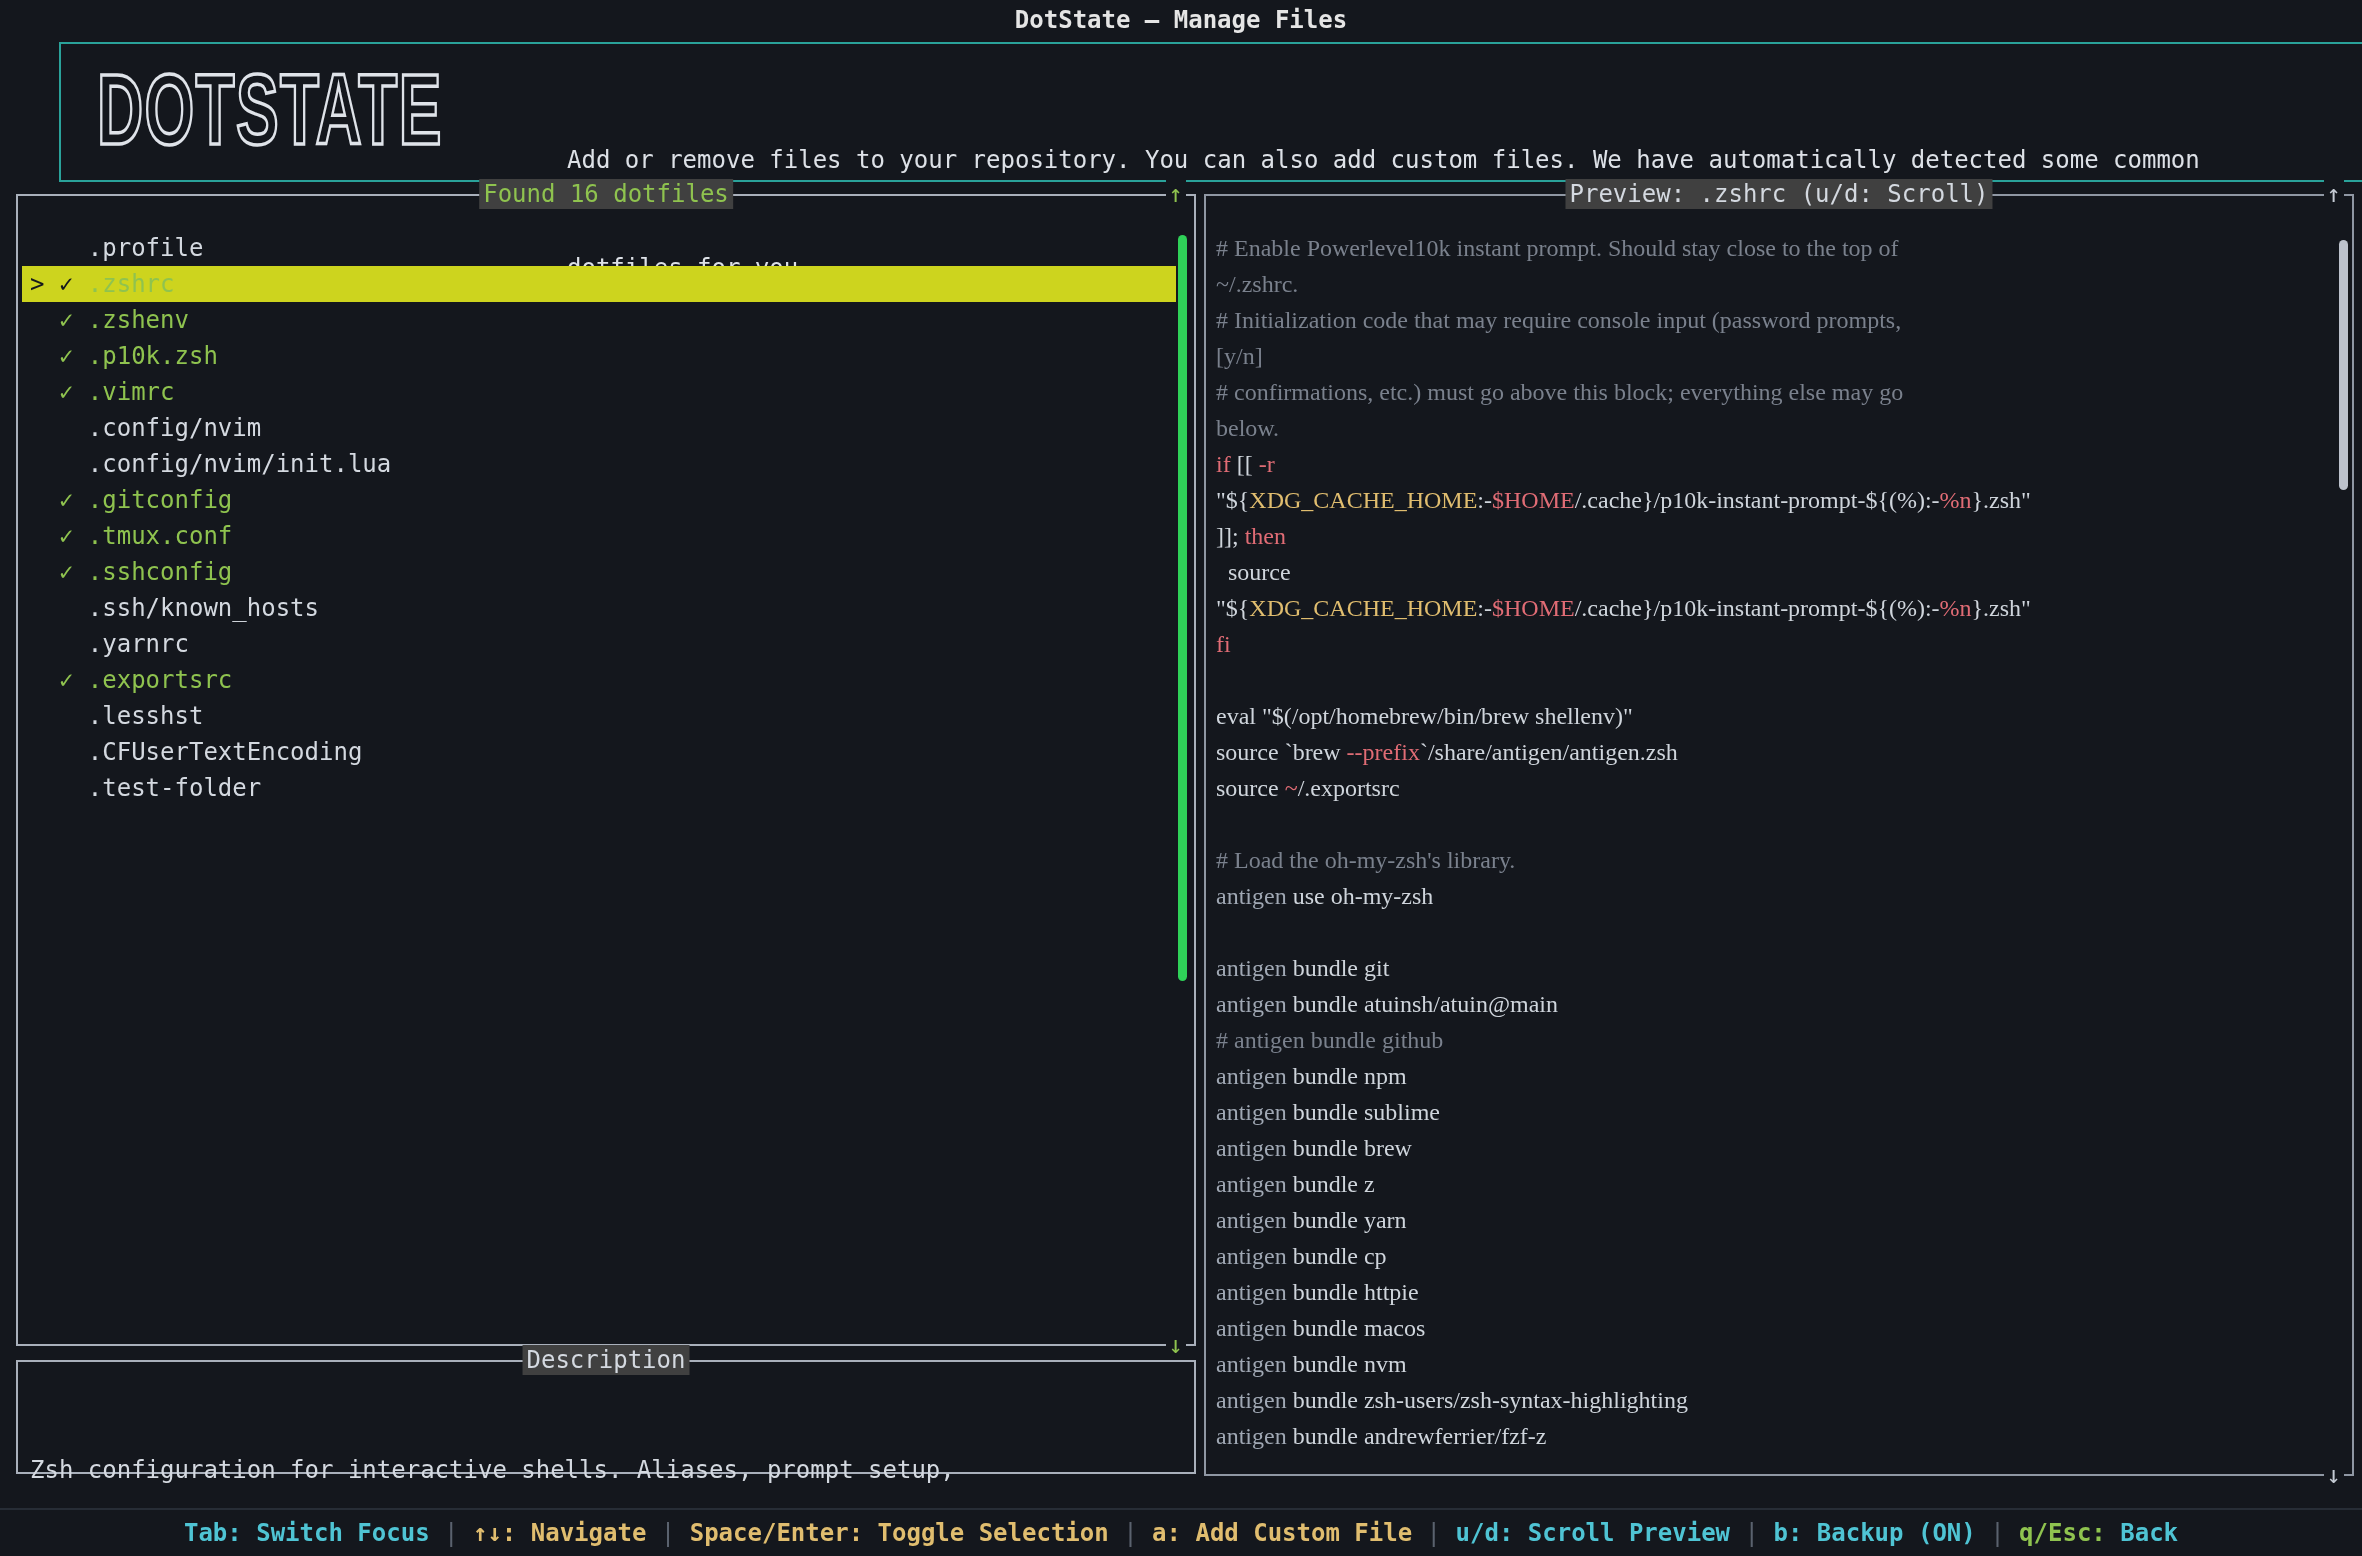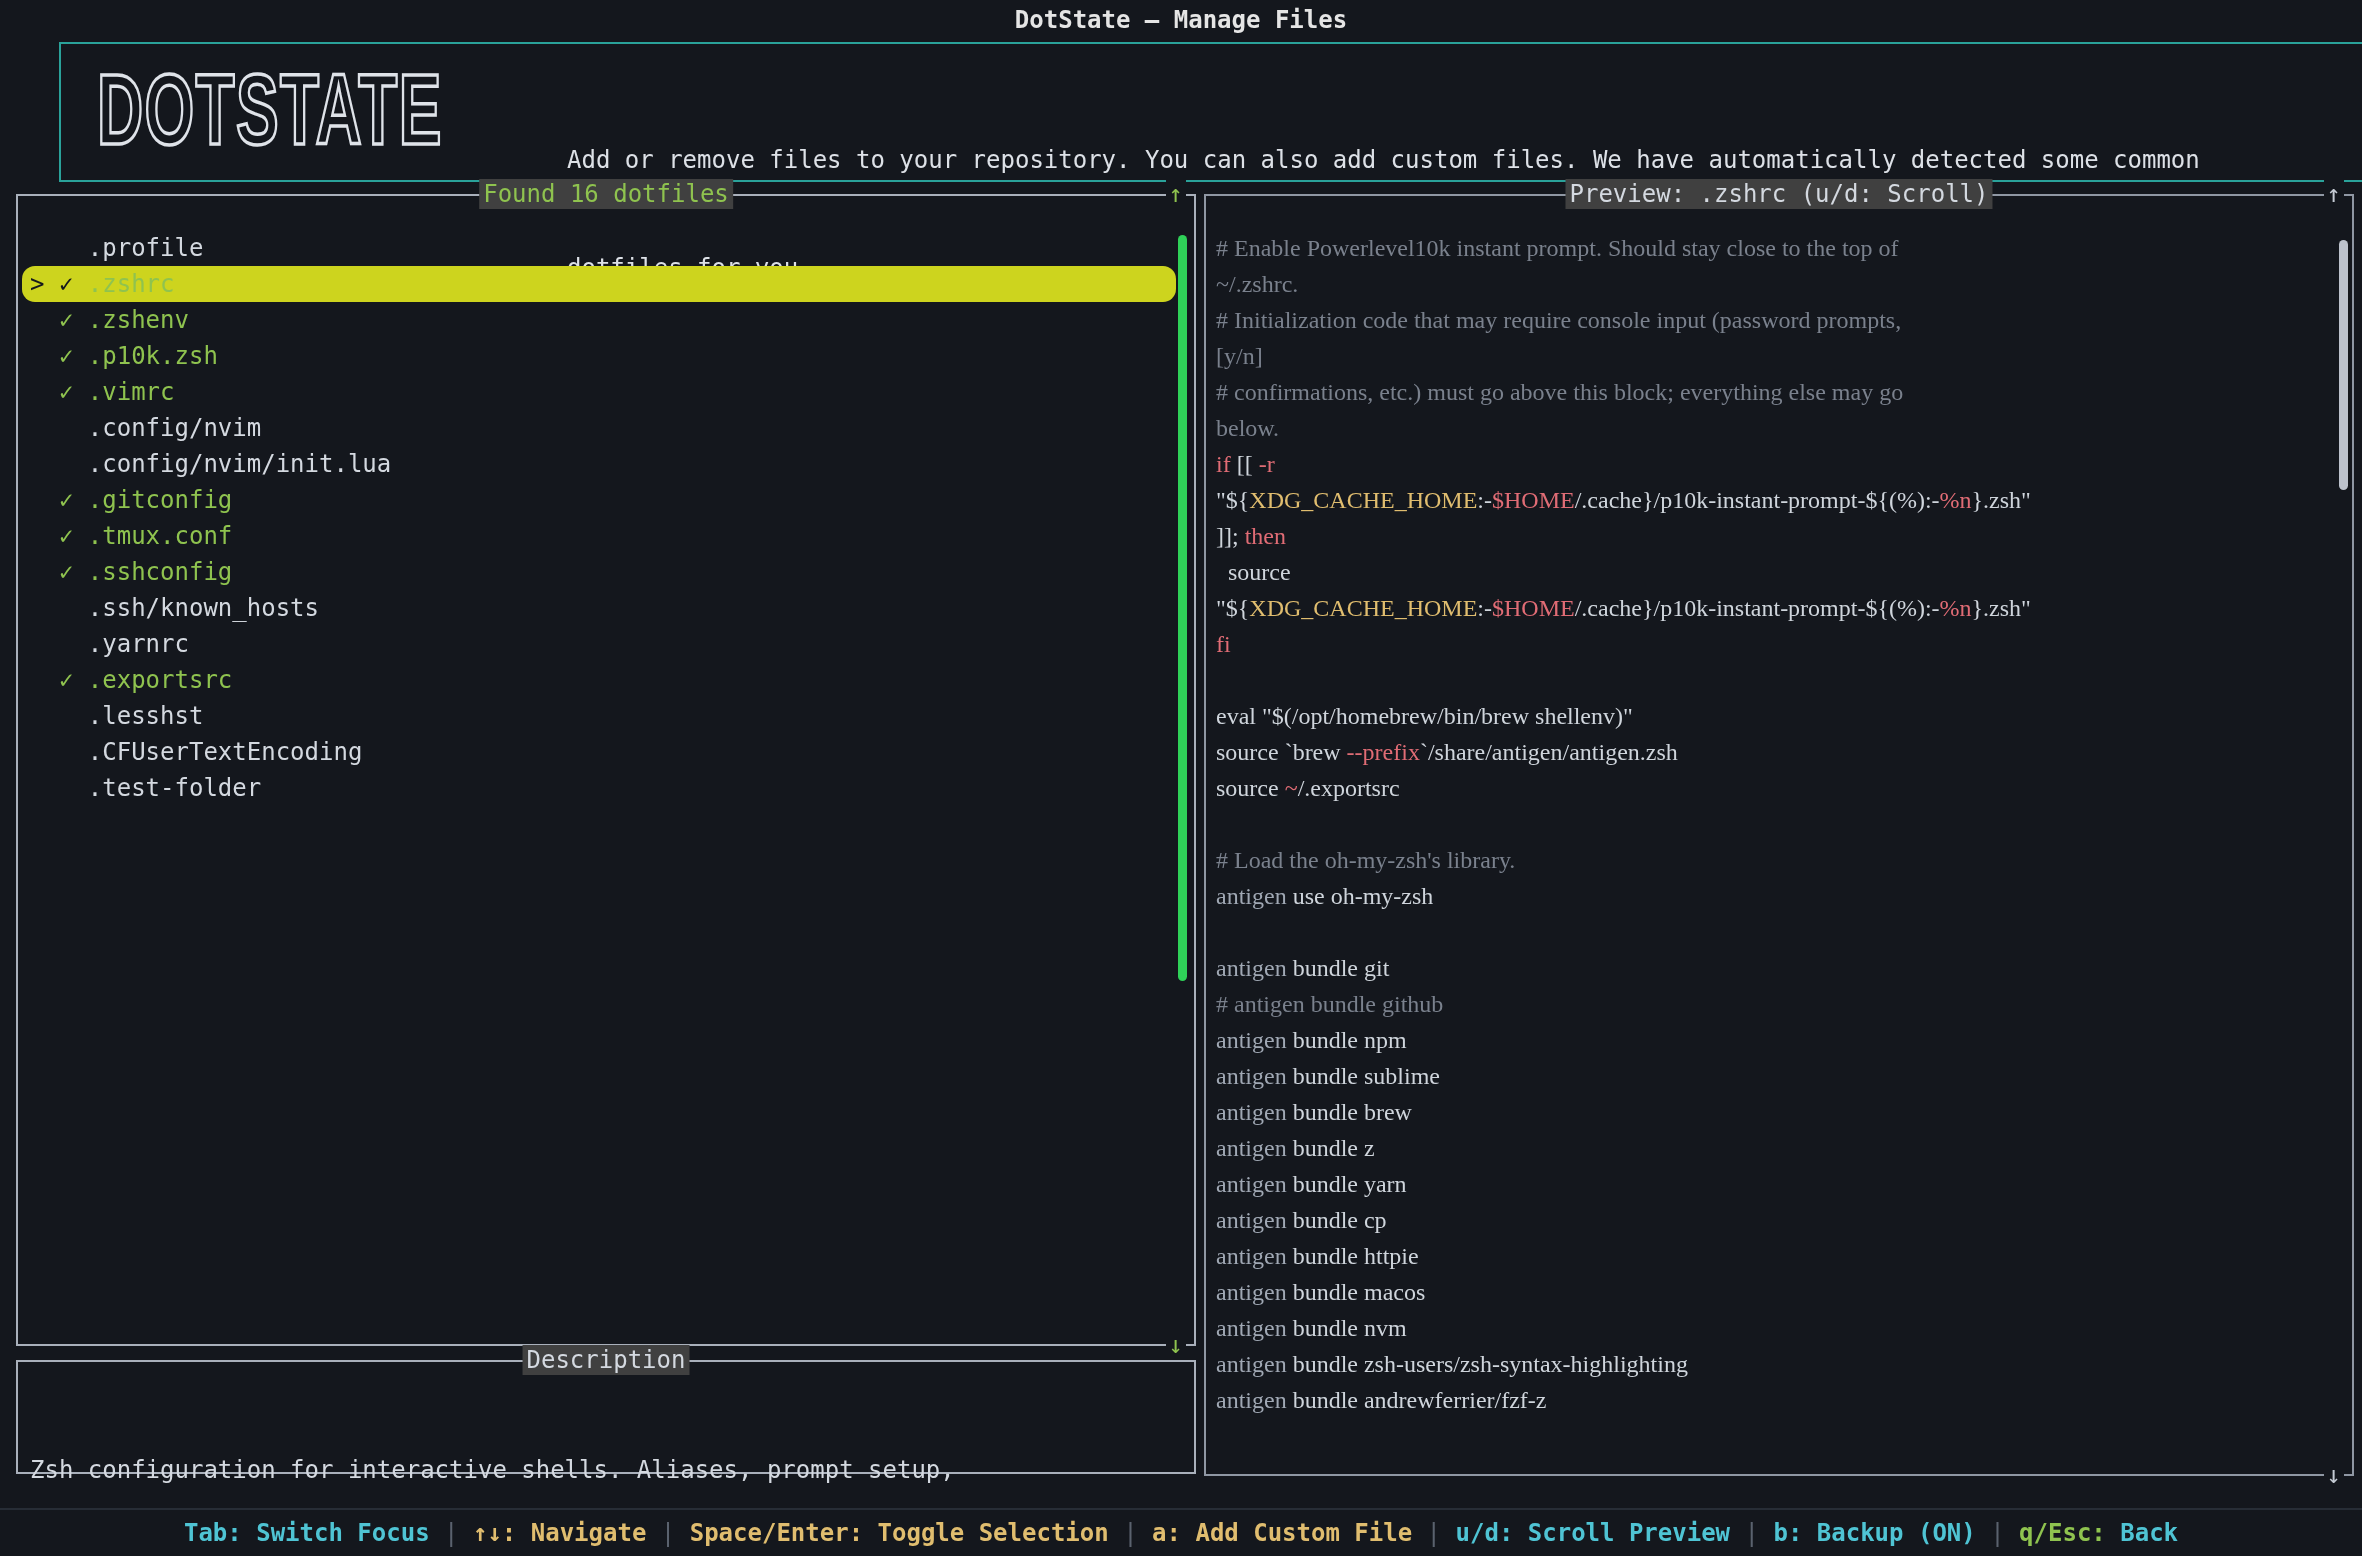--- a/index.html
+++ b/index.html
@@ -24,21 +24,21 @@
   .gray-ind{color:#c5cbd4;}
   .scroll-ind{position:absolute;background:#14171d;line-height:30px;padding:0 3px;}
   .scroll-ind.up{top:-17px;right:8px;}
   .scroll-ind.down{bottom:-16px;right:8px;}
 
   .list-panel{left:16px;top:194px;width:1176px;height:1148px;}
   .list{position:absolute;left:4px;top:34px;right:18px;}
   .row{height:36px;line-height:36px;white-space:pre;padding-left:8px;color:#d4d9e0;}
   .row .check{color:#8fc34f;}
   .row.checked .fname{color:#8fc34f;}
-  .row.selected{background:#cdd41e;border-radius:13px;}
+  .row.selected{background:#cdd41e;}
   .row.selected span{color:#15181d;}
   .vscroll{position:absolute;width:9px;border-radius:5px;}
   .list-scrollbar{right:7px;top:39px;height:746px;background:#2fd158;}
 
   .desc-panel{left:16px;top:1360px;width:1176px;height:110px;}
   .desc-text{position:absolute;left:12px;top:18px;line-height:36px;white-space:pre;}
 
   .preview-panel{left:1204px;top:194px;width:1146px;height:1278px;border-color:#8f97a3;}
   .preview-content{position:absolute;left:10px;top:34px;right:22px;bottom:4px;overflow:hidden;font-family:Liberation Serif, serif;}
   .pline{height:36px;line-height:36px;white-space:pre;}
@@ -123,20 +123,21 @@
       <div class="pline"><span class="c-red">fi</span></div>
       <div class="pline">&nbsp;</div>
       <div class="pline"><span class="c-fg">eval "$(/opt/homebrew/bin/brew shellenv)"</span></div>
       <div class="pline"><span class="c-fg">source `brew </span><span class="c-red">--prefix</span><span class="c-fg">`/share/antigen/antigen.zsh</span></div>
       <div class="pline"><span class="c-fg">source </span><span class="c-red">~</span><span class="c-fg">/.exportsrc</span></div>
       <div class="pline">&nbsp;</div>
       <div class="pline"><span class="c-dim"># Load the oh-my-zsh's library.</span></div>
       <div class="pline"><span class="c-muted">antigen</span><span class="c-fg"> use oh-my-zsh</span></div>
       <div class="pline">&nbsp;</div>
       <div class="pline"><span class="c-muted">antigen</span><span class="c-fg"> bundle git</span></div>
+      <div class="pline"><span class="c-muted">antigen</span><span class="c-fg"> bundle atuinsh/atuin@main</span></div>
       <div class="pline"><span class="c-dim"># antigen bundle github</span></div>
       <div class="pline"><span class="c-muted">antigen</span><span class="c-fg"> bundle npm</span></div>
       <div class="pline"><span class="c-muted">antigen</span><span class="c-fg"> bundle sublime</span></div>
       <div class="pline"><span class="c-muted">antigen</span><span class="c-fg"> bundle brew</span></div>
       <div class="pline"><span class="c-muted">antigen</span><span class="c-fg"> bundle z</span></div>
       <div class="pline"><span class="c-muted">antigen</span><span class="c-fg"> bundle yarn</span></div>
       <div class="pline"><span class="c-muted">antigen</span><span class="c-fg"> bundle cp</span></div>
       <div class="pline"><span class="c-muted">antigen</span><span class="c-fg"> bundle httpie</span></div>
       <div class="pline"><span class="c-muted">antigen</span><span class="c-fg"> bundle macos</span></div>
       <div class="pline"><span class="c-muted">antigen</span><span class="c-fg"> bundle nvm</span></div>

